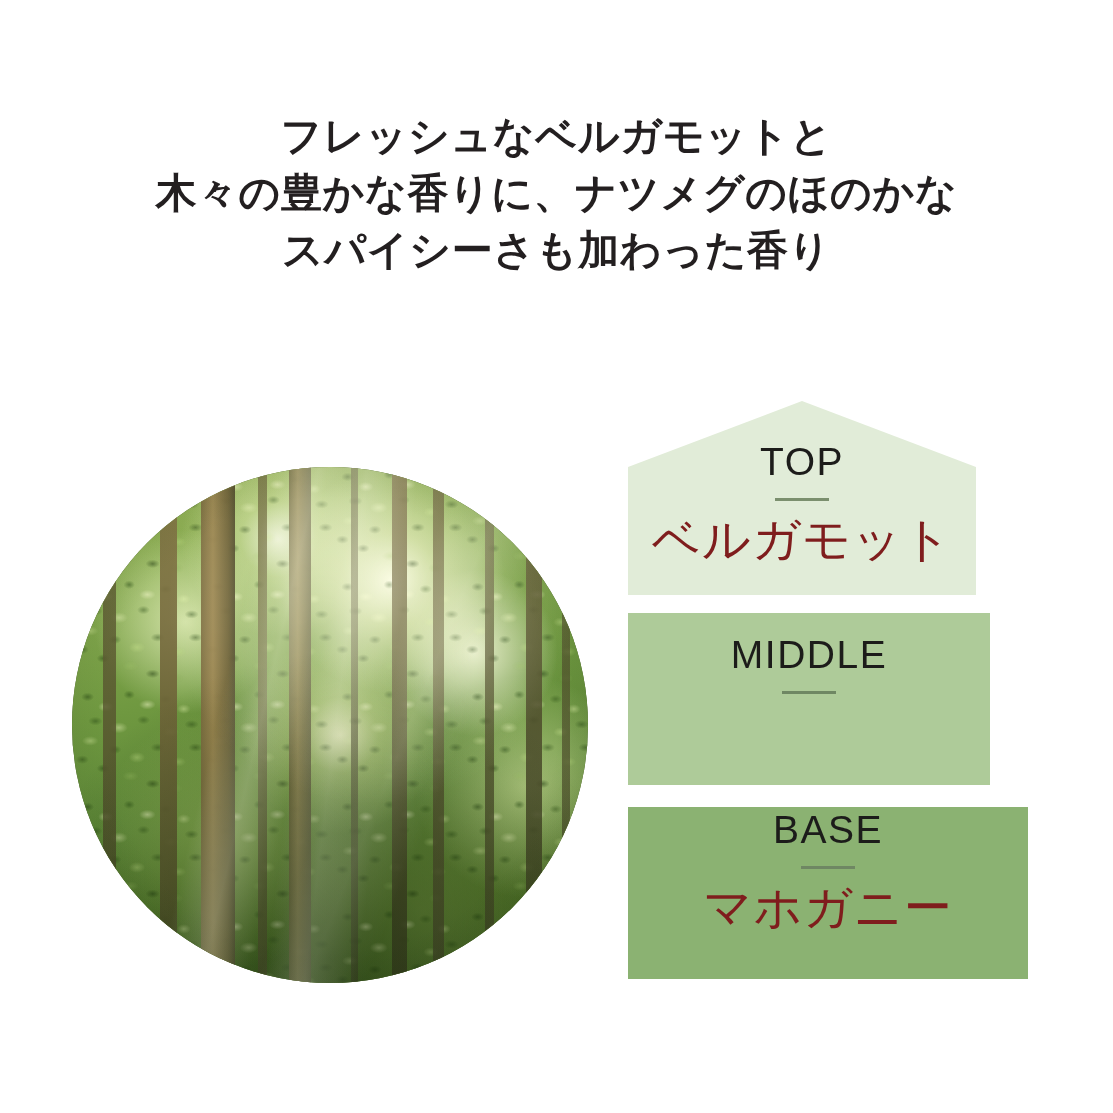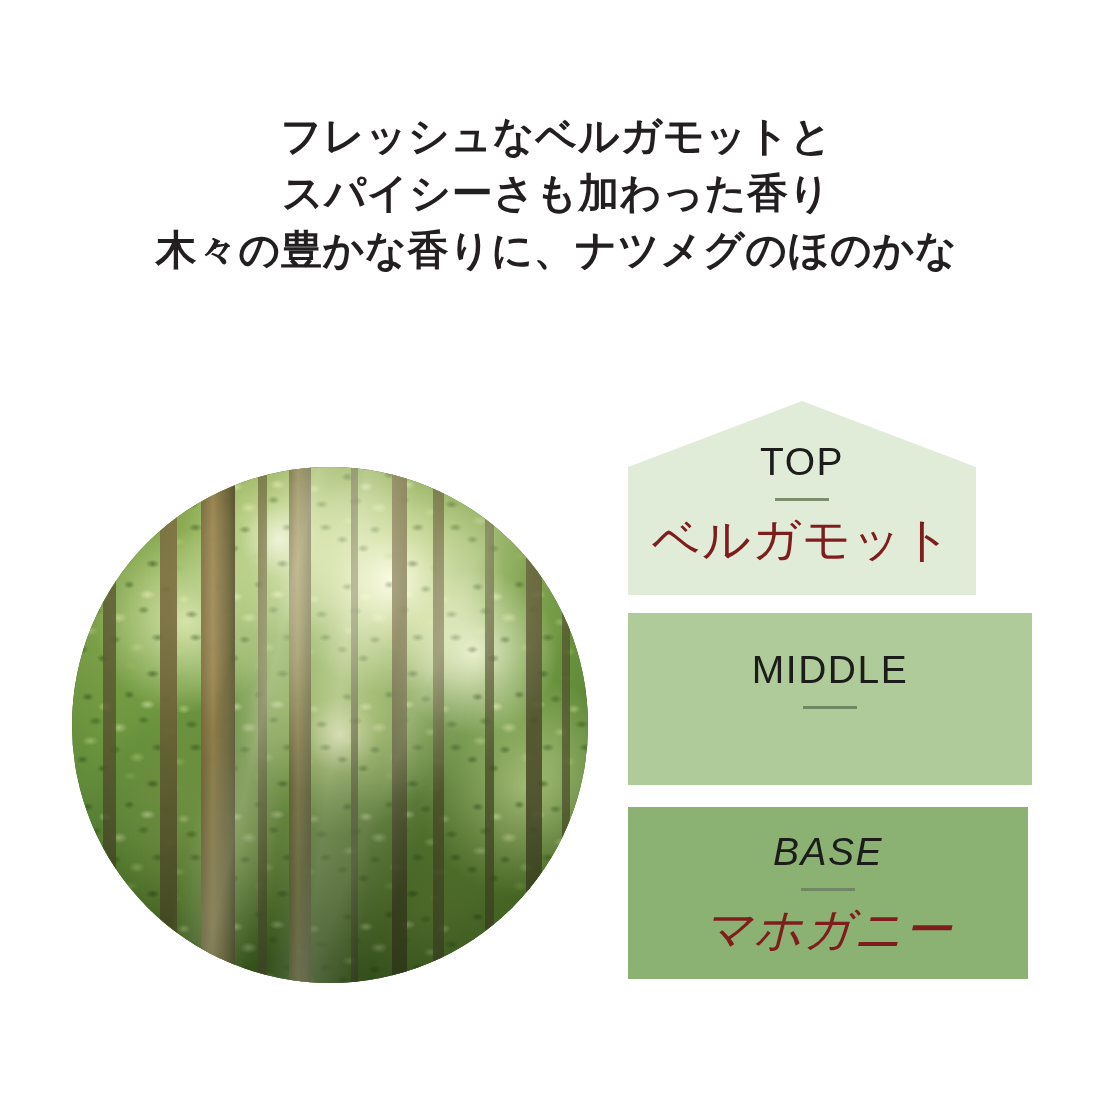--- a/index.html
+++ b/index.html
@@ -128,33 +128,31 @@
     text-align: center;
   }
   .note-top {
     width: 348px;
     height: 194px;
     background: #e1ecd8;
     clip-path: polygon(0% 34%, 50% 0%, 100% 34%, 100% 100%, 0% 100%);
     padding-top: 38px;
   }
   .note-middle {
-    width: 404px;
+    width: 362px;
     height: 172px;
     background: #aecb99;
     margin-top: 18px;
-    padding-top: 34px;
+    padding-top: 19px;
   }
   .note-base {
     width: 400px;
     height: 172px;
     background: #8bb272;
     margin-top: 22px;
-    padding-top: 22px;
-    font-style: italic;
   }
   .note-title {
     font-size: 39px;
     color: #1c1c1a;
     letter-spacing: 1.5px;
     line-height: 46px;
     font-weight: normal;
   }
   .note-div {
     width: 54px;
@@ -171,22 +169,22 @@
     font-weight: normal;
   }
 </style>
 </head>
 <body>
 
 <div id="page">
 
   <div id="heading">
     <span class="hline">フレッシュなベルガモットと</span>
+    <span class="hline">木々の豊かな香りに、ナツメグのほのかな</span>
     <span class="hline">スパイシーさも加わった香り</span>
-    <span class="hline">木々の豊かな香りに、ナツメグのほのかな</span>
   </div>
 
   <div id="forest-circle">
     <div class="layer canopy"></div>
     <div class="layer leaves"></div>
     <div class="layer trunks">
       <div class="trunk" style="left:6%;  width:13px; background:linear-gradient(180deg,#6d6a3e,#57562f,#3f4221); opacity:.85;"></div>
       <div class="trunk" style="left:17%; width:17px; background:linear-gradient(180deg,#8a7a4a,#6c6137,#474a24); opacity:.9;"></div>
       <div class="trunk" style="left:25%; width:34px; background:linear-gradient(90deg,#7d6d41,#9b8450 35%,#6a5c33 80%,#4b4526); opacity:.95;"></div>
       <div class="trunk" style="left:36%; width:9px;  background:linear-gradient(180deg,#6f6a3c,#4e4d2a); opacity:.8;"></div>

